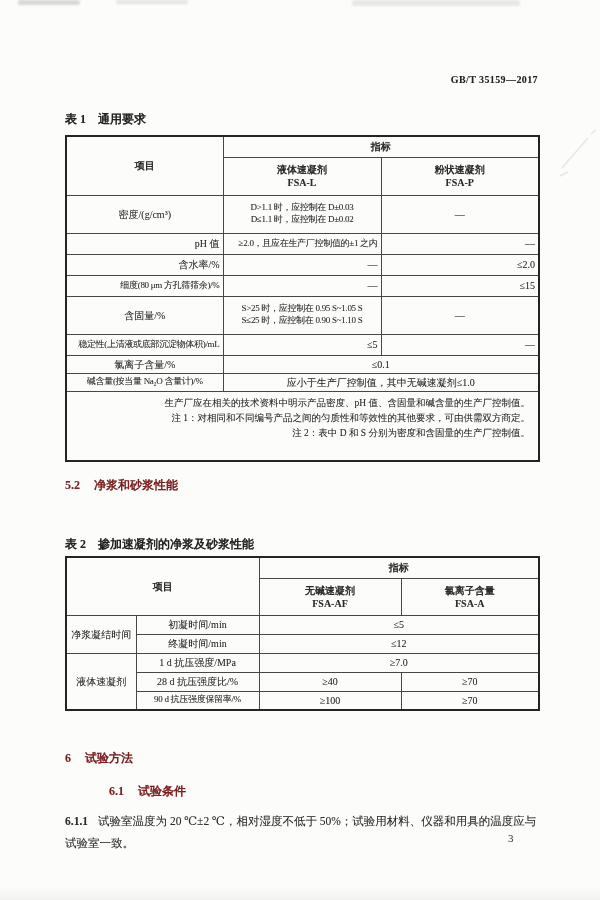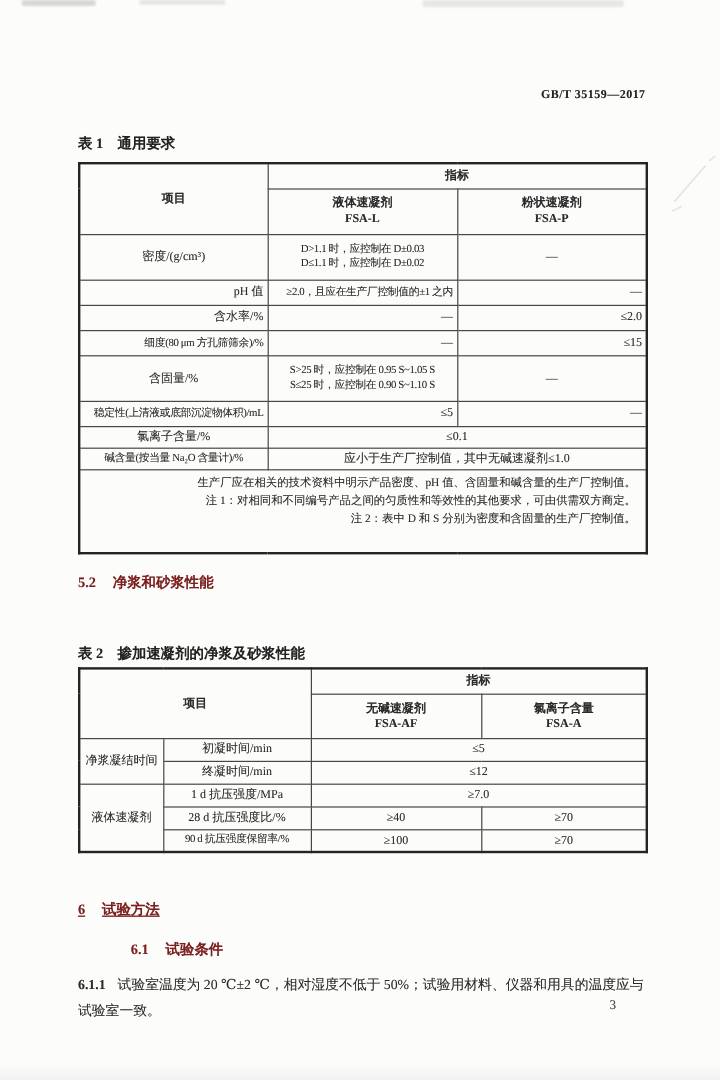--- a/index.html
+++ b/index.html
@@ -67,21 +67,21 @@
   .t2-h1 td { height:21px; }
   .t2-h2 td { height:37px; }
   .t2-std td { height:19px; }
 
   .heading {
     position:absolute; left:65px;
     font-weight:bold; font-size:12px; color:#7f1d1d;
   }
   .heading .num { margin-right:14px; }
   #h52  { top:477px; }
-  #h6   { top:750px;text-decoration:underline; }
+  #h6   { top:750px; }
   #h61  { top:783px;margin-left:44px; }
 
   .para {
     position:absolute; font-size:11.5px; color:#2b2b2b;
   }
   #p52  { top:508px; left:89px; }
   #p611 { top:810px; left:65px; width:480px; line-height:1.95; }
   #p611 .num { font-weight:bold; margin-right:10px; }
 
   .page-number {

